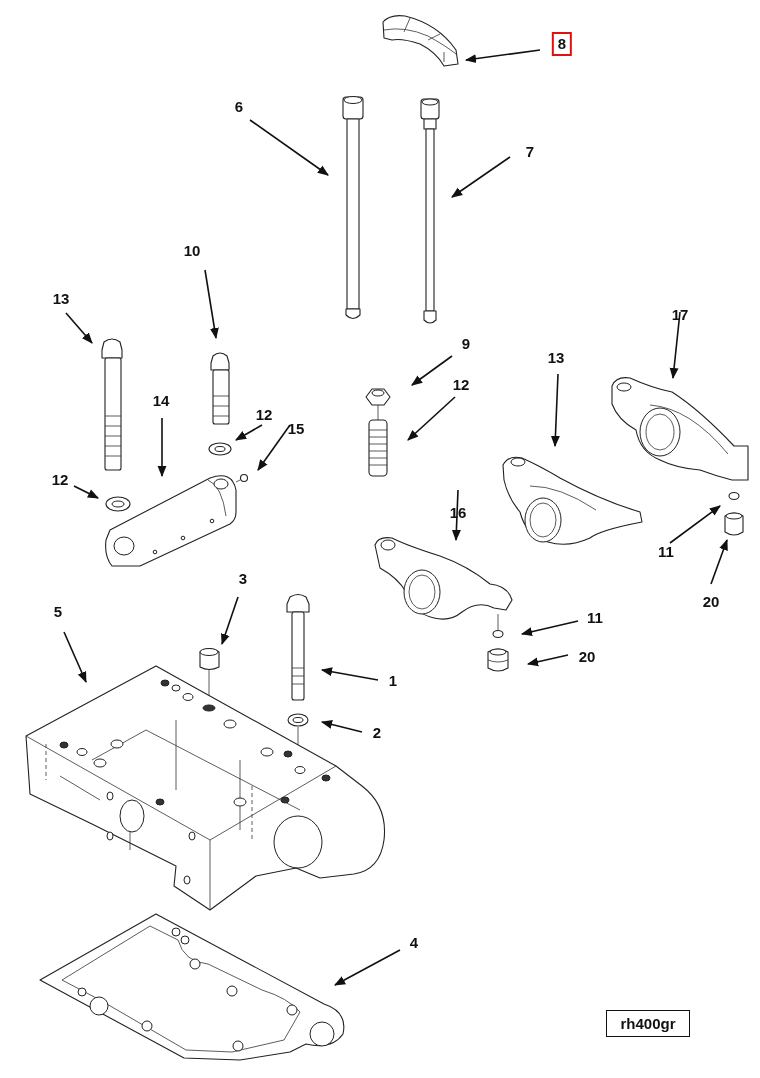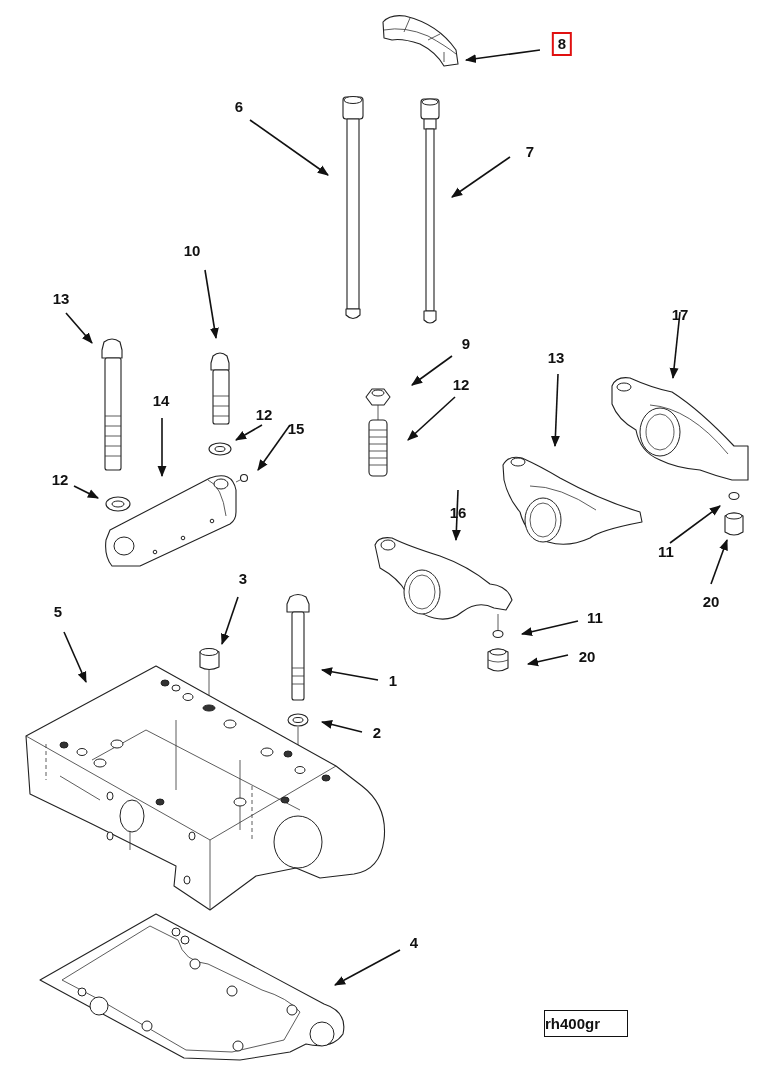--- a/index.html
+++ b/index.html
@@ -7,21 +7,21 @@
   #stage{position:absolute;left:0;top:0;width:760px;height:1078px;}
   svg{position:absolute;left:0;top:0;}
   .part{fill:#ffffff;stroke:#222;stroke-width:1.1;stroke-linejoin:round;stroke-linecap:round;}
   .thin{fill:none;stroke:#333;stroke-width:0.8;}
   .dash{fill:none;stroke:#333;stroke-width:0.8;stroke-dasharray:4 3;}
   .hole{fill:#fff;stroke:#222;stroke-width:1;}
   .dark{fill:#333;stroke:#222;stroke-width:1;}
   .leader{stroke:#111;stroke-width:1.6;fill:none;}
   .callout{position:absolute;font-weight:bold;font-size:15px;color:#111;transform:translate(-50%,-50%);white-space:nowrap;}
   .callout.hl{border:2.5px solid #e01010;padding:0 4px;line-height:20px;}
-  .ref{position:absolute;left:544px;top:1010px;width:82px;height:25px;border:1.5px solid #111;font-weight:bold;font-size:15px;text-align:left;line-height:25px;color:#111;}
+  .ref{position:absolute;left:606px;top:1010px;width:82px;height:25px;border:1.5px solid #111;font-weight:bold;font-size:15px;text-align:center;line-height:25px;color:#111;}
 </style>
 </head>
 <body>
 
 <div id="stage">
 <svg width="760" height="1078" viewBox="0 0 760 1078">
   <defs>
     <marker id="ah" viewBox="0 0 10 10" refX="9" refY="5" markerWidth="7" markerHeight="7" orient="auto">
       <path d="M0,1 L10,5 L0,9 z" fill="#111"></path>
     </marker>

